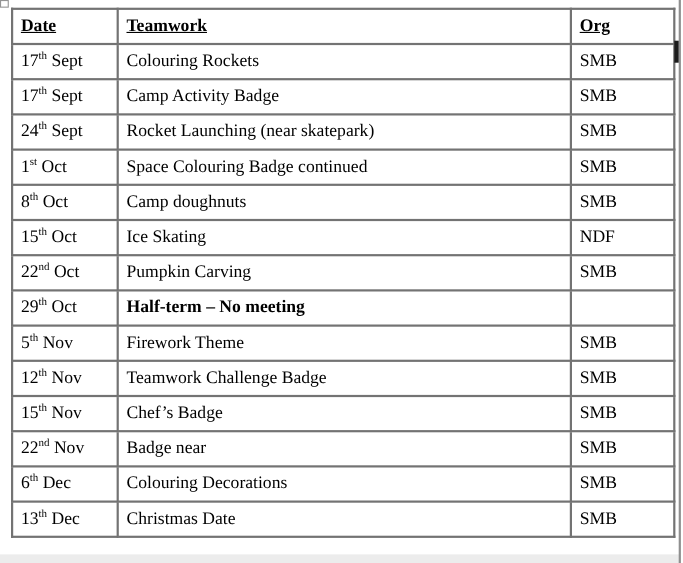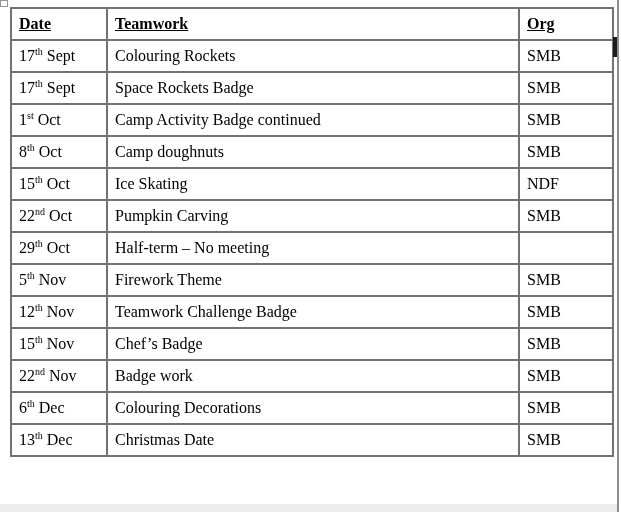--- a/index.html
+++ b/index.html
@@ -38,21 +38,21 @@
   .doc-table th .hdr-text {
     text-decoration: underline;
   }
   .doc-table sup {
     font-size: 10px;
     line-height: 0;
   }
   .col-date    { width: 96px; }
   .col-activity{ width: 412px; }
   .col-org     { width: 94px; }
-  .bold-cell   { font-weight: normal; }
+  .bold-cell   { font-weight: bold; }
 
   
   .corner-handle {
     position: absolute;
     left: 0;
     top: 0;
     width: 6px;
     height: 5px;
     border: 1px solid #949494;
     background: #ffffff;
@@ -107,26 +107,31 @@
     </tr>
   </thead>
   <tbody>
       <tr>
     <td><span>17</span><sup>th</sup><span> Sept</span></td>
     <td>Colouring Rockets</td>
     <td>SMB</td>
   </tr>
       <tr>
     <td><span>17</span><sup>th</sup><span> Sept</span></td>
-    <td>Space Rockets Badge</td>
+    <td>Camp Activity Badge</td>
+    <td>SMB</td>
+  </tr>
+      <tr>
+    <td><span>24</span><sup>th</sup><span> Sept</span></td>
+    <td>Rocket Launching (near skatepark)</td>
     <td>SMB</td>
   </tr>
       <tr>
     <td><span>1</span><sup>st</sup><span> Oct</span></td>
-    <td>Camp Activity Badge continued</td>
+    <td>Space Colouring Badge continued</td>
     <td>SMB</td>
   </tr>
       <tr>
     <td><span>8</span><sup>th</sup><span> Oct</span></td>
     <td>Camp doughnuts</td>
     <td>SMB</td>
   </tr>
       <tr>
     <td><span>15</span><sup>th</sup><span> Oct</span></td>
     <td>Ice Skating</td>
@@ -152,21 +157,21 @@
     <td>Teamwork Challenge Badge</td>
     <td>SMB</td>
   </tr>
       <tr>
     <td><span>15</span><sup>th</sup><span> Nov</span></td>
     <td>Chef’s Badge</td>
     <td>SMB</td>
   </tr>
       <tr>
     <td><span>22</span><sup>nd</sup><span> Nov</span></td>
-    <td>Badge work</td>
+    <td>Badge near</td>
     <td>SMB</td>
   </tr>
       <tr>
     <td><span>6</span><sup>th</sup><span> Dec</span></td>
     <td>Colouring Decorations</td>
     <td>SMB</td>
   </tr>
       <tr>
     <td><span>13</span><sup>th</sup><span> Dec</span></td>
     <td>Christmas Date</td>

